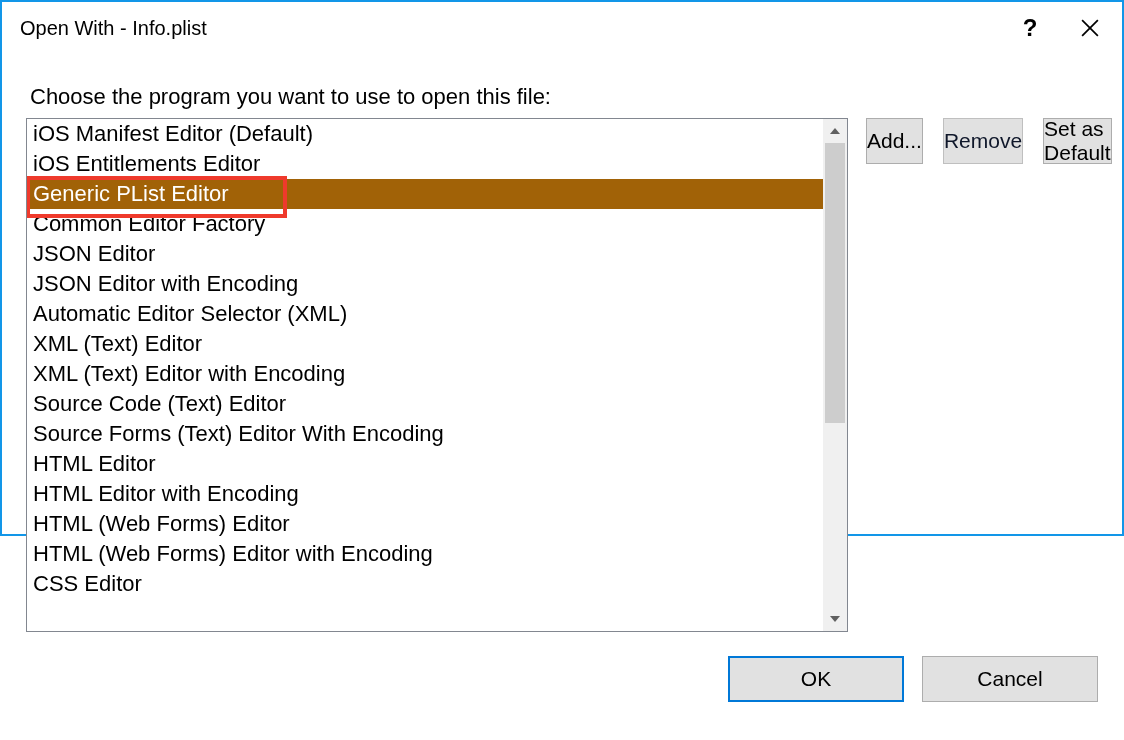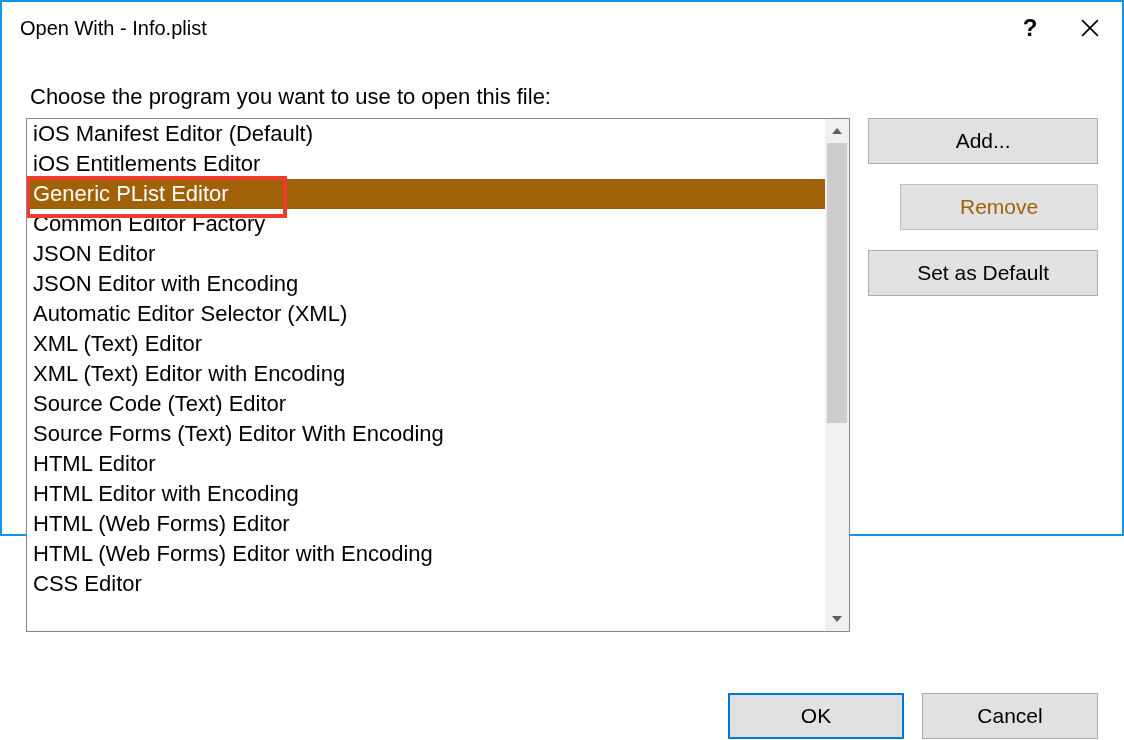--- a/index.html
+++ b/index.html
@@ -121,51 +121,49 @@
   .sb-thumb {
     position: absolute;
     left: 2px;
     right: 2px;
     top: 0;
     height: 280px;
     background: #cdcdcd;
   }
   .side-buttons {
     display: flex;
-    flex-direction: column;
+    flex-direction: row;
     gap: 20px;
     width: 232px;
   }
   .btn {
     height: 46px;
     border: 1px solid #adadad;
     background: #e1e1e1;
     font-size: 21px;
     color: #000;
     display: flex;
     align-items: center;
     justify-content: center;
     cursor: pointer;
   }
   .btn.disabled {
-    color: #a16207;
+    color: #0f172a;
     border-color: #bfbfbf;
     cursor: default;
-    margin-left: 32px;
   }
   .footer-buttons {
     display: flex;
     justify-content: flex-end;
     gap: 18px;
     padding: 24px 24px 24px 0;
   }
   .btn.footer {
     width: 176px;
     height: 46px;
-    margin-top: 37px;
   }
   .btn.primary {
     border: 2px solid #0078d7;
     background: #e1e1e1;
   }
 </style>
 </head>
 <body>
 
 <div class="window-frame">

